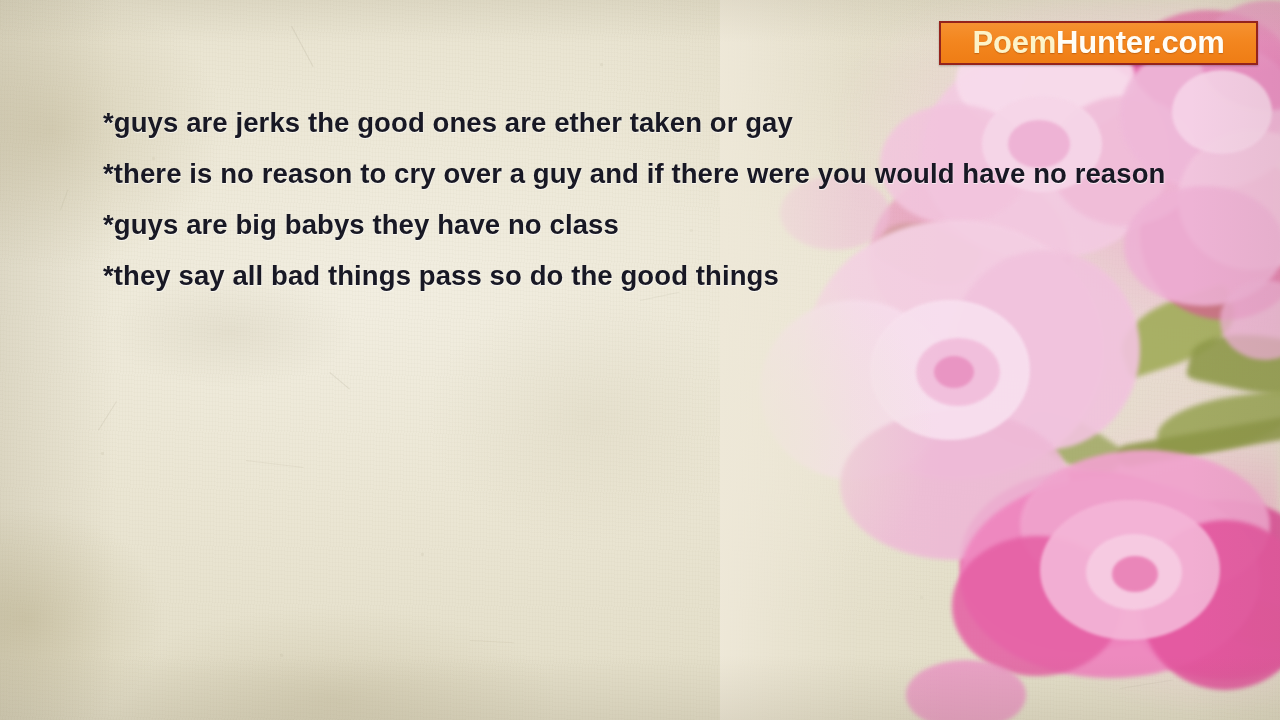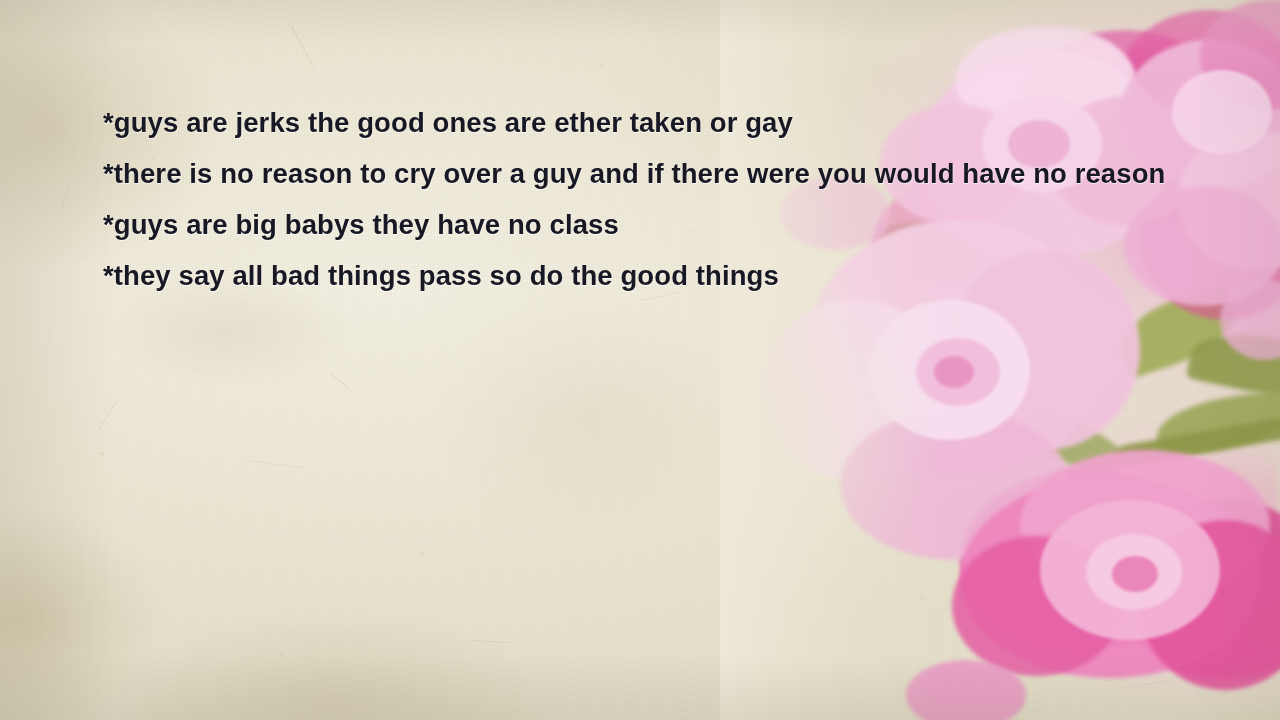--- a/index.html
+++ b/index.html
@@ -235,14 +235,17 @@
 
   <div class="paper-vignette"></div>
 
   <div class="poem">
     <div class="poem-line">*guys are jerks the good ones are ether taken or gay</div>
     <div class="poem-line">*there is no reason to cry over a guy and if there were you would have no reason</div>
     <div class="poem-line">*guys are big babys they have no class</div>
     <div class="poem-line">*they say all bad things pass so do the good things</div>
   </div>
 
+  <div class="logo">
+    <span class="logo-text"><span class="logo-a">Poem</span><span class="logo-b">Hunter.com</span></span>
+  </div>
 
 </div>
 
 </body></html>

